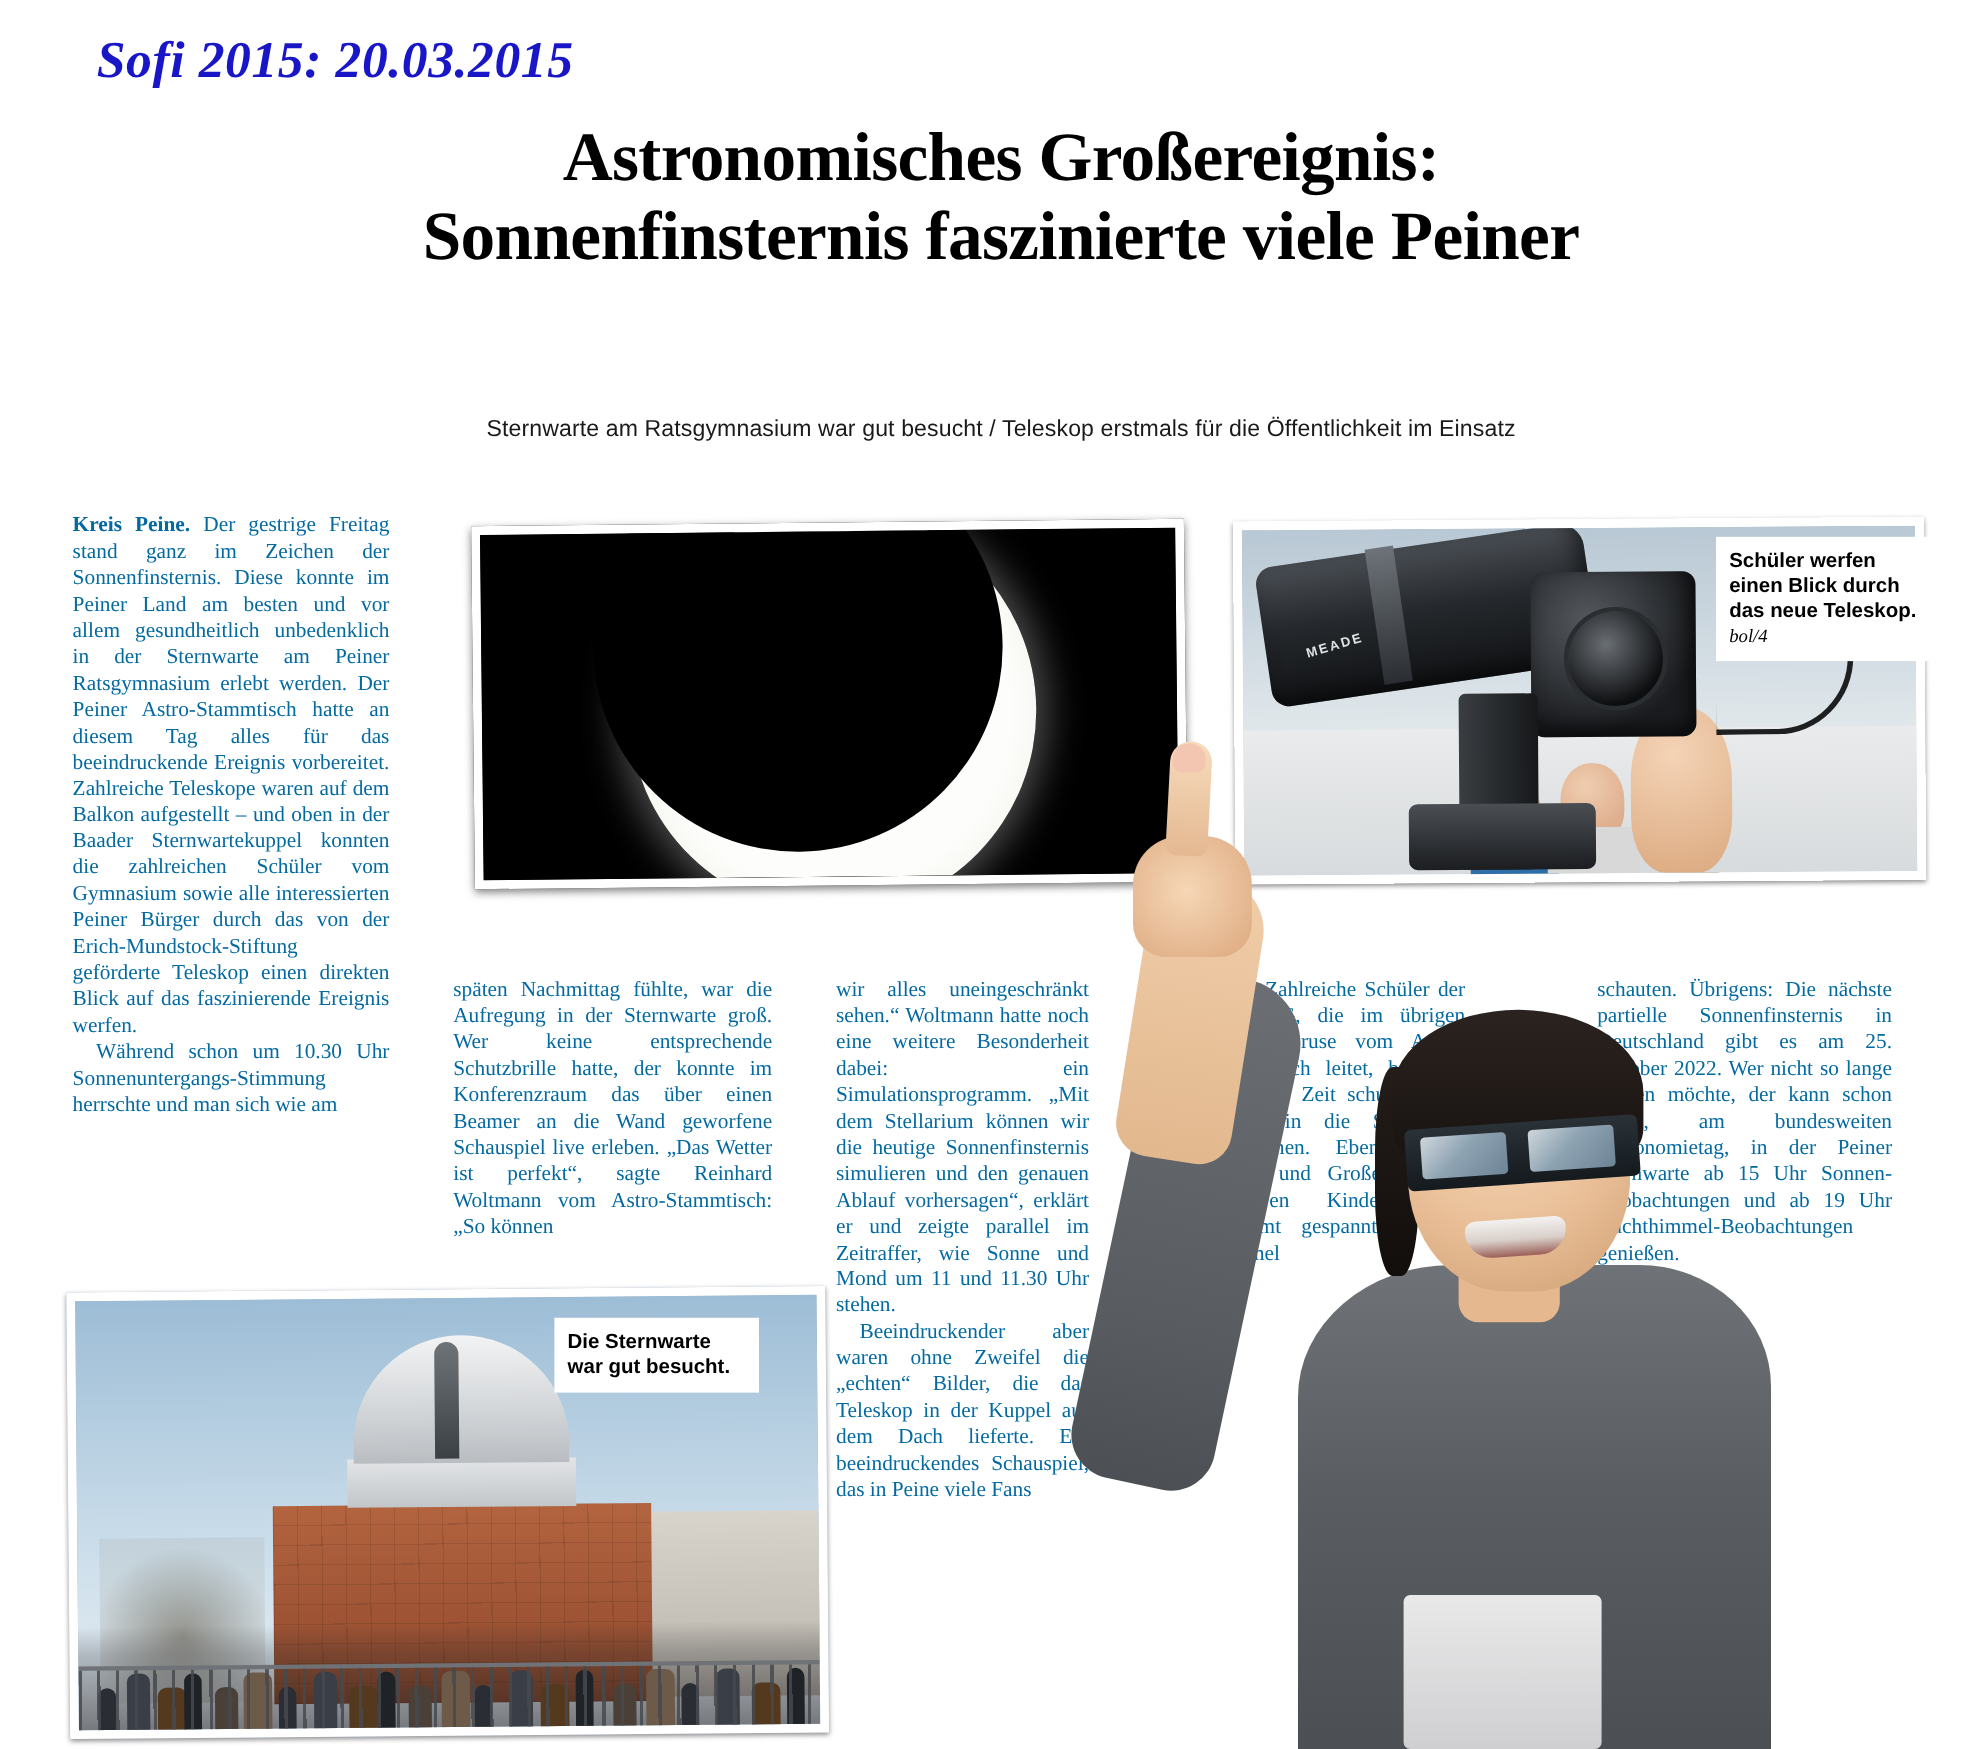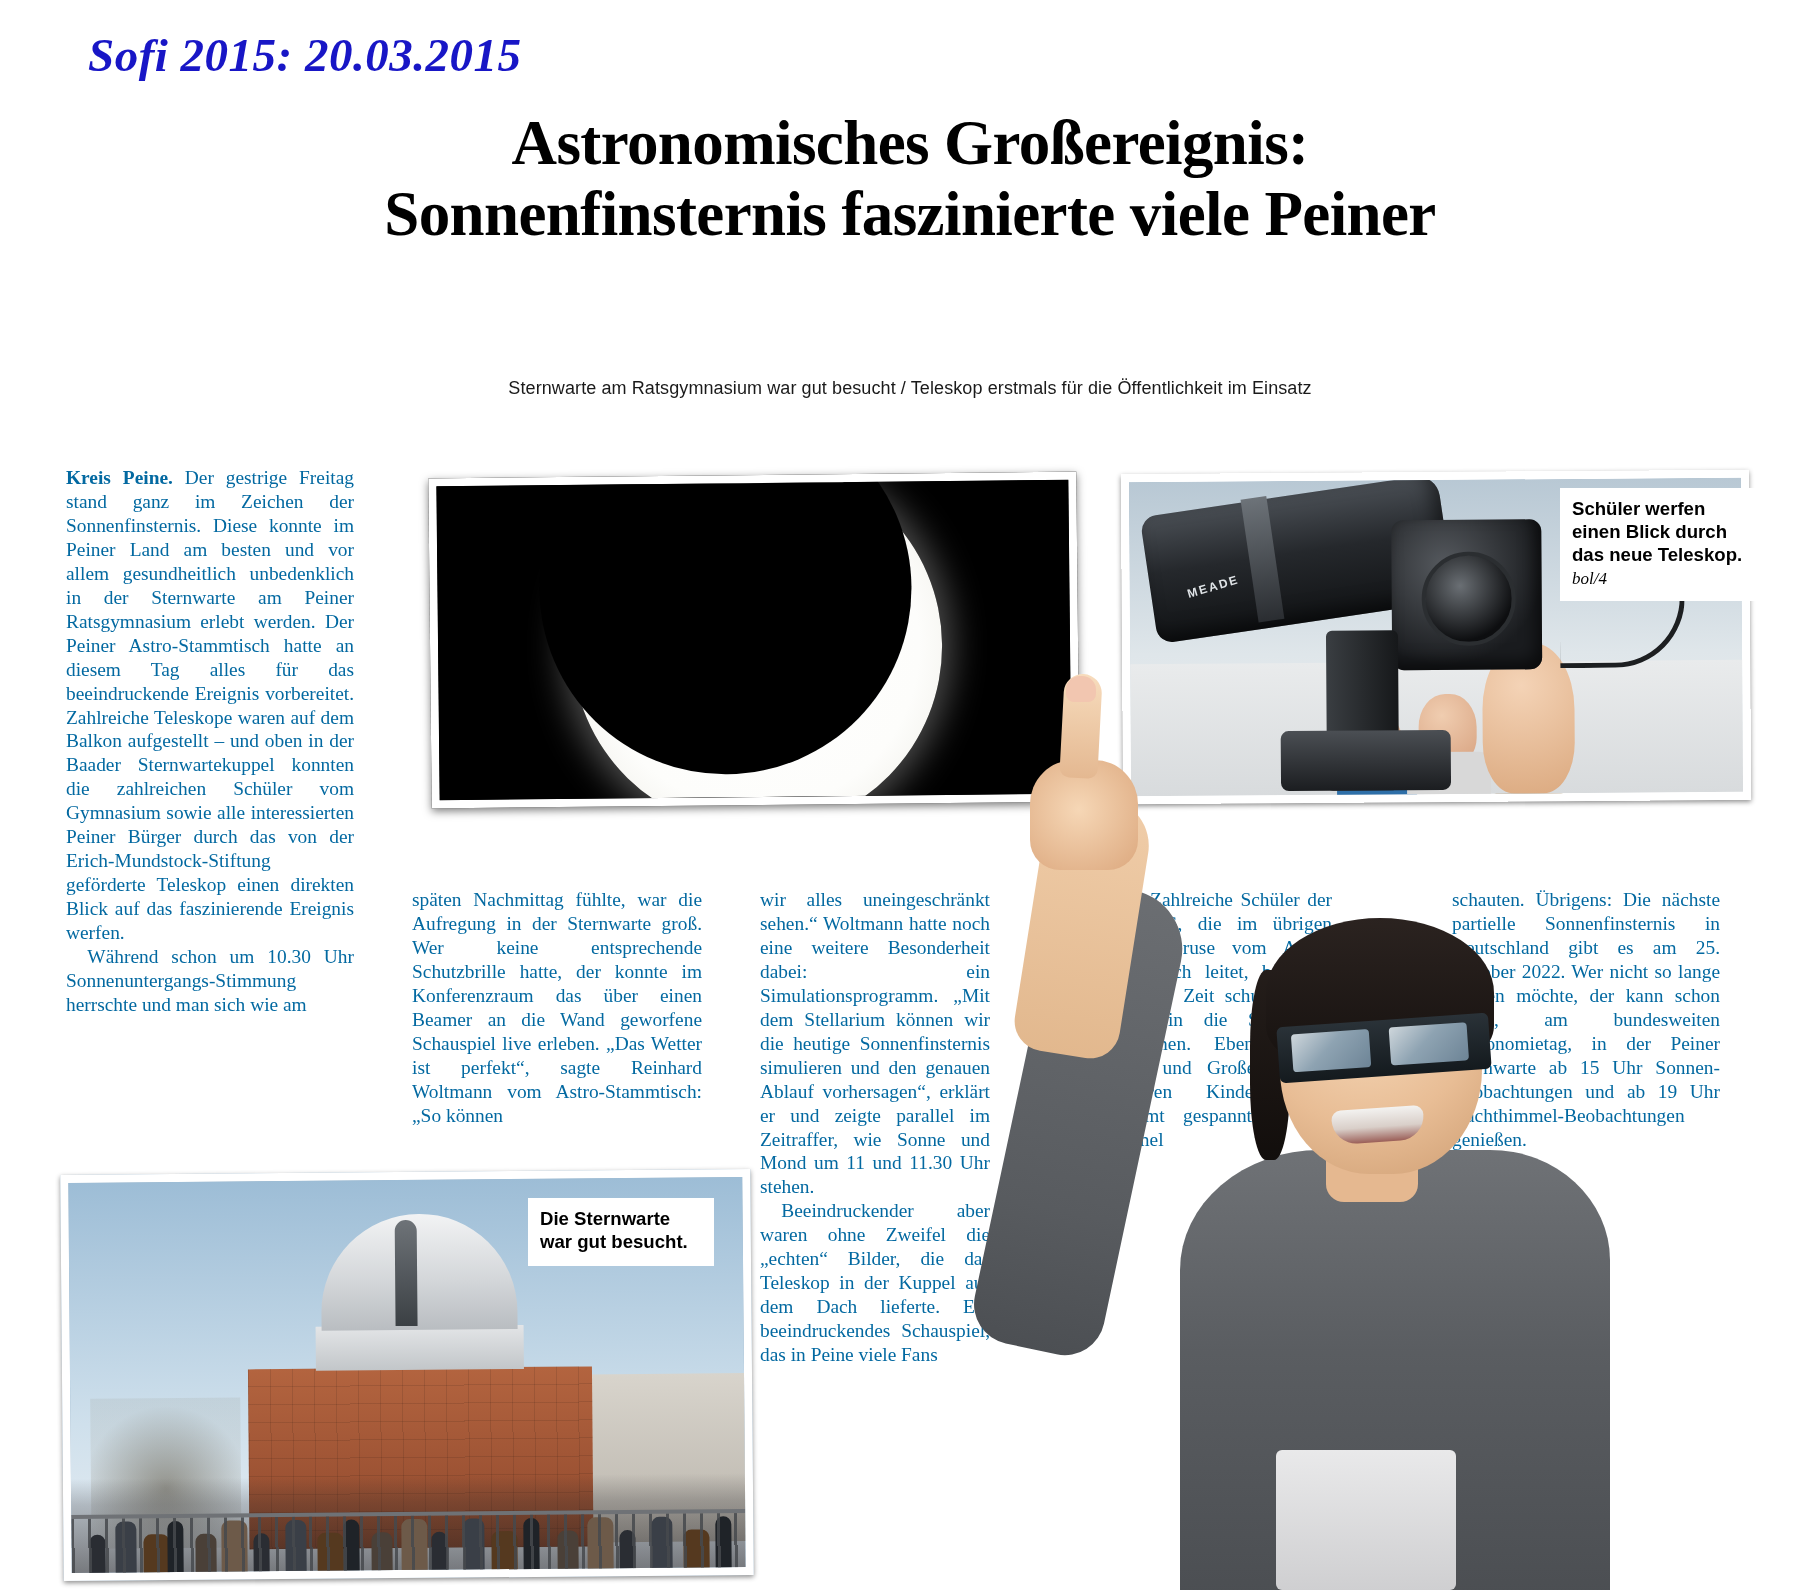--- a/index.html
+++ b/index.html
@@ -55,21 +55,21 @@
   .headline .l1 { display: block; }
   .headline .l2 { display: block; }
 
   .subhead {
     position: absolute;
     left: 100px;
     top: 378px;
     width: 1620px;
     text-align: center;
     font-family: "Liberation Sans", sans-serif;
-    font-size: 18px;
+    font-size: 21px;
     font-weight: 400;
     color: #1a1a1a;
     letter-spacing: 0.1px;
   }
 
   
   .col {
     position: absolute;
     font-family: "Liberation Serif", serif;
     font-size: 19.4px;
@@ -298,21 +298,21 @@
   }
   .obs-crowd {
     position:absolute; left:0; right:0; top:296px; height:106px;
     background: linear-gradient(180deg, rgba(40,40,45,0.0) 0%, rgba(40,40,45,0.25) 25%, rgba(30,30,34,0.62) 100%);
   }
   .obs-person { position:absolute; bottom:6px; border-radius:8px 8px 2px 2px; }
 
   
   #caption-observatory {
     position: absolute;
-    left: 528px;
+    left: 504px;
     top: 1198px;
     width: 162px;
     background: #fff;
     padding: 10px 12px 12px 12px;
     font-family: "Liberation Sans", sans-serif;
     font-size: 18.6px;
     font-weight: bold;
     line-height: 1.23;
     color: #000;
   }

